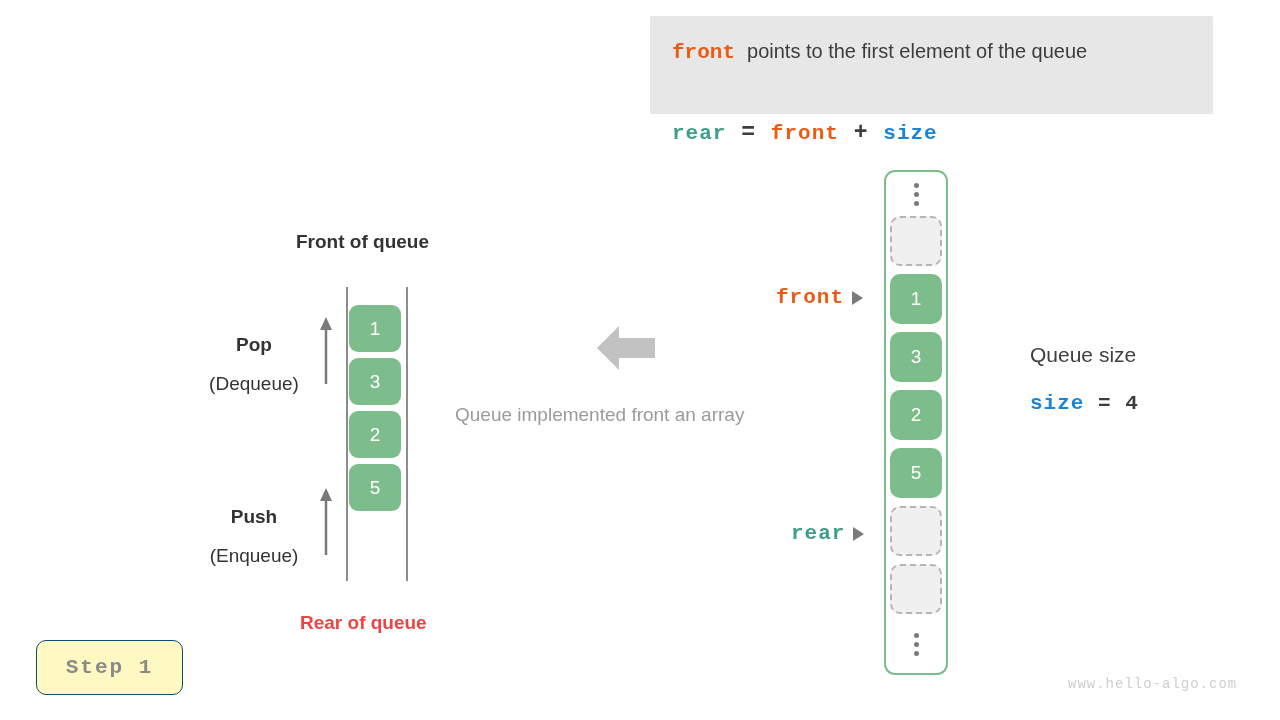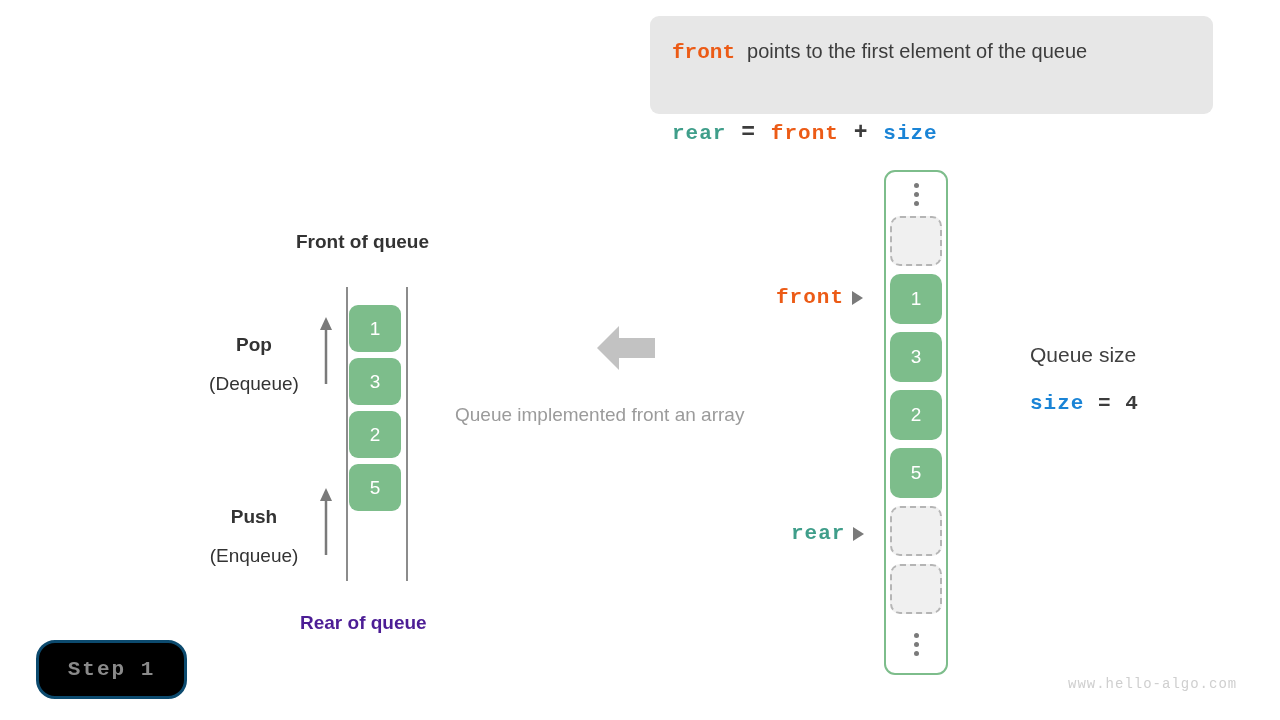--- a/index.html
+++ b/index.html
@@ -18,21 +18,21 @@
   .mono { font-family: "Liberation Mono", monospace; }
 
   
   #info-box {
     position: absolute;
     left: 650px;
     top: 16px;
     width: 563px;
     height: 98px;
     background: #e7e7e7;
-    border-radius: 9px;
+    border-radius: 1px;
     box-sizing: border-box;
     padding: 16px 20px 0 22px;
   }
   .info-line {
     height: 38px;
     line-height: 38px;
     white-space: nowrap;
     font-size: 20px;
     color: #3c3c3c;
   }
@@ -62,21 +62,21 @@
     font-weight: bold;
     color: #333333;
     white-space: nowrap;
   }
   #rear-of-queue-label {
     position: absolute;
     left: 300px;
     top: 612px;
     font-size: 19px;
     font-weight: bold;
-    color: #4c1d95;
+    color: #ef4444;
     white-space: nowrap;
   }
   .rail {
     position: absolute;
     top: 287px;
     width: 2px;
     height: 294px;
     background: #8c8c8c;
   }
   #rail-left  { left: 346px; }
@@ -217,23 +217,23 @@
     color: #3c3c3c;
   }
 
   
   #step-badge {
     position: absolute;
     left: 36px;
     top: 640px;
     width: 145px;
     height: 53px;
-    border: 3px solid #0c4a6e;
-    border-radius: 19px;
-    background: #000000;
+    border: 1px solid #0c4a6e;
+    border-radius: 10px;
+    background: #fef9c3;
     display: flex;
     align-items: center;
     justify-content: center;
     font-size: 21px;
     font-weight: bold;
     letter-spacing: 2px;
     color: #8a8a8a;
   }
   #watermark {
     position: absolute;

